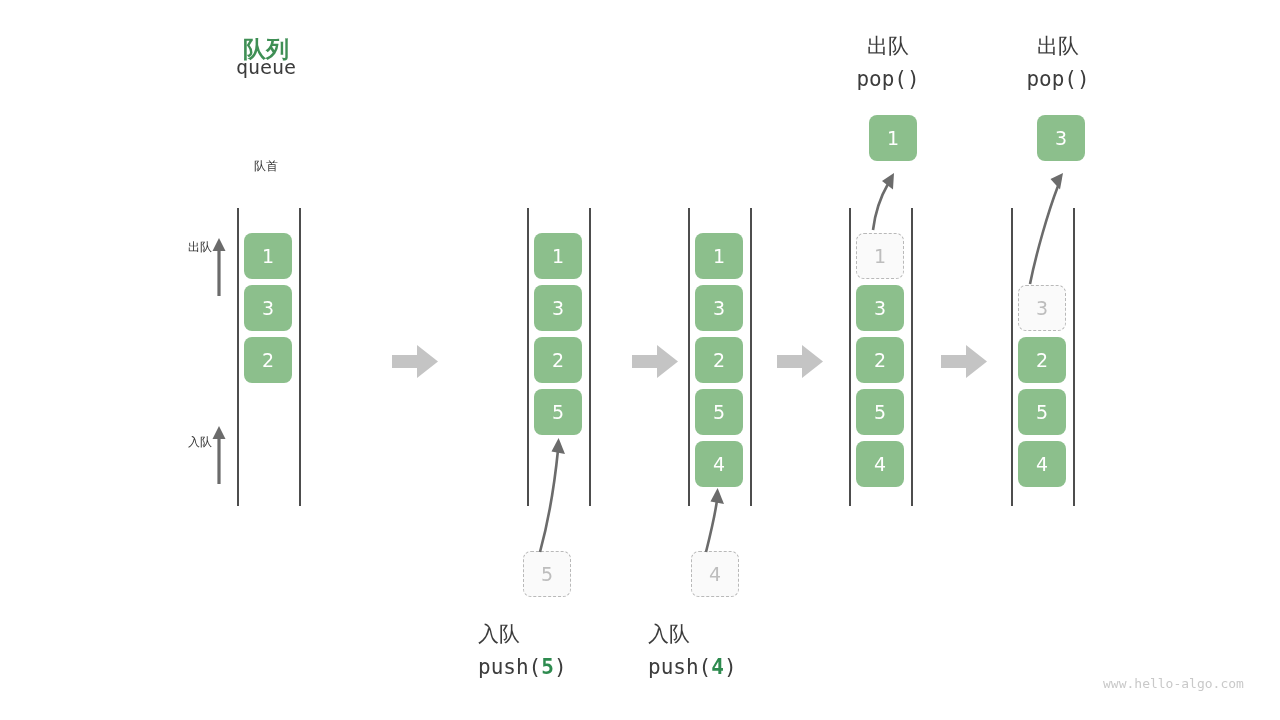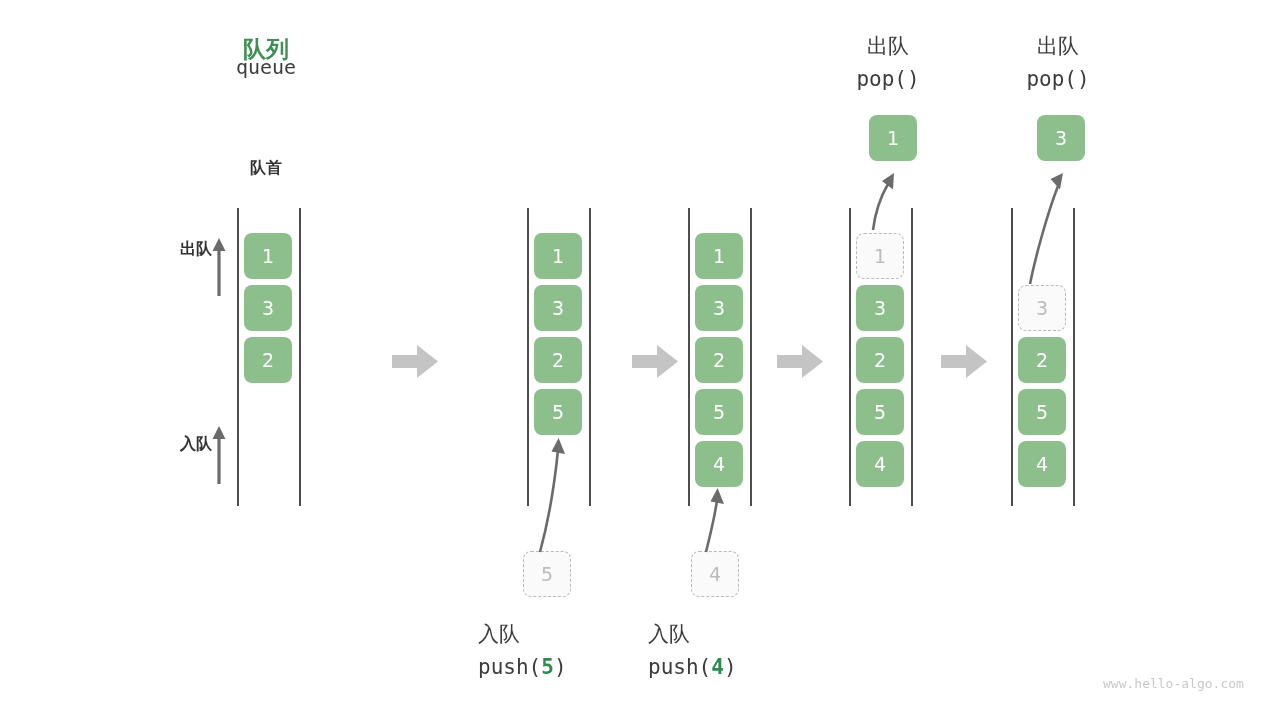--- a/index.html
+++ b/index.html
@@ -33,22 +33,22 @@
   }
   .title-code {
     font-family: "DejaVu Sans Mono", "Liberation Mono", monospace;
     font-size: 20px;
     color: #3c3c3c;
     white-space: nowrap;
     text-align: center;
   }
   .label-cn {
     font-family: "DejaVu Sans", "Liberation Sans", sans-serif;
-    font-weight: bold;
-    font-size: 16px;
+    font-weight: normal;
+    font-size: 12px;
     color: #333333;
     white-space: nowrap;
     text-align: center;
   }
   .op-cn {
     font-family: "DejaVu Sans", "Liberation Sans", sans-serif;
     font-size: 21px;
     color: #3c3c3c;
     white-space: nowrap;
     text-align: center;

